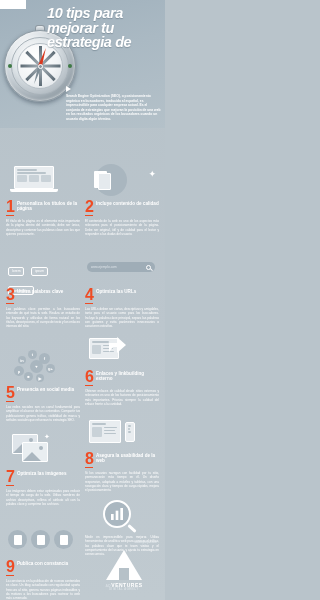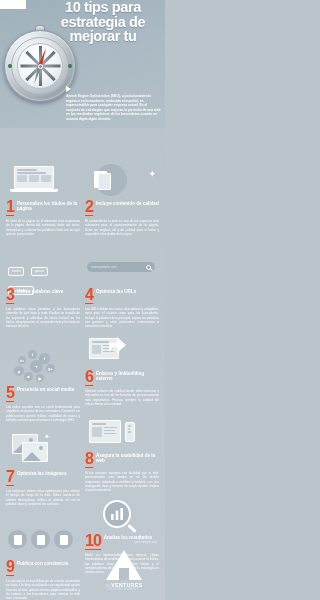--- a/index.html
+++ b/index.html
@@ -36,24 +36,25 @@
 
   .header-corner {
     position: absolute;
     top: 0; left: 0;
     width: 26px; height: 9px;
     background: #ffffff;
   }
 
   .title-block {
     position: absolute;
-    top: 0;
+    top: 6px;
     right: 6px;
     width: 112px;
-    text-align: center;
+    text-align: left;
+    font-style: italic;
   }
 
   .title-line {
     display: block;
     font-size: 14.5px;
     line-height: 14.5px;
     font-weight: bold;
     color: #ffffff;
     letter-spacing: -0.4px;
     text-shadow: 0 1px 1px rgba(60,80,95,0.35);
@@ -489,22 +490,22 @@
         <div class="needle-n"></div>
         <div class="needle-s"></div>
         <div class="compass-hub"></div>
       </div>
       <div class="compass-dot" style="left:4px; top:34px;"></div>
       <div class="compass-dot" style="right:4px; top:34px;"></div>
     </div>
 
     <div class="title-block">
       <span class="title-line">10 tips para</span>
+      <span class="title-line">mejorar tu</span>
       <span class="title-line">estrategia de</span>
-      <span class="title-line">mejorar tu</span>
     </div>
 
     <div class="intro">
       <div class="intro-arrow"></div>
       <p class="intro-text">Search Engine Optimization (SEO), o posicionamiento orgánico en buscadores, traducido al español, es imprescindible para cualquier empresa actual. Es el conjunto de estrategias que mejoran la posición de una web en los resultados orgánicos de los buscadores cuando un usuario digita algún término.</p>
     </div>
   </div>
 
   <div class="tips">
 
@@ -686,24 +687,20 @@
     <div class="tip tip-col-right" style="top:370px;">
       <div class="tip-art">
         <div class="mag-big">
           <svg class="mag-face" viewBox="0 0 24 24">
             <rect x="3" y="12" width="4" height="9" fill="#ffffff"></rect>
             <rect x="10" y="7" width="4" height="14" fill="#ffffff"></rect>
             <rect x="17" y="3" width="4" height="18" fill="#ffffff"></rect>
           </svg>
         </div>
       </div>
-      <div class="tip-head">
-        <div class="tip-num">10</div>
-        <div class="tip-title">Analiza los resultados</div>
-      </div>
       <p class="tip-body">Medir es imprescindible para mejorar. Utiliza herramientas de analítica web para conocer el tráfico, las palabras clave que te traen visitas y el comportamiento del usuario, y ajusta tu estrategia en consecuencia.</p>
     </div>
 
   </div>
 
   <div class="footer">
     <div class="footer-note">www.ejemplo.com</div>
     <div class="logo">
       <div class="logo-a"></div>
       <div class="logo-text">

